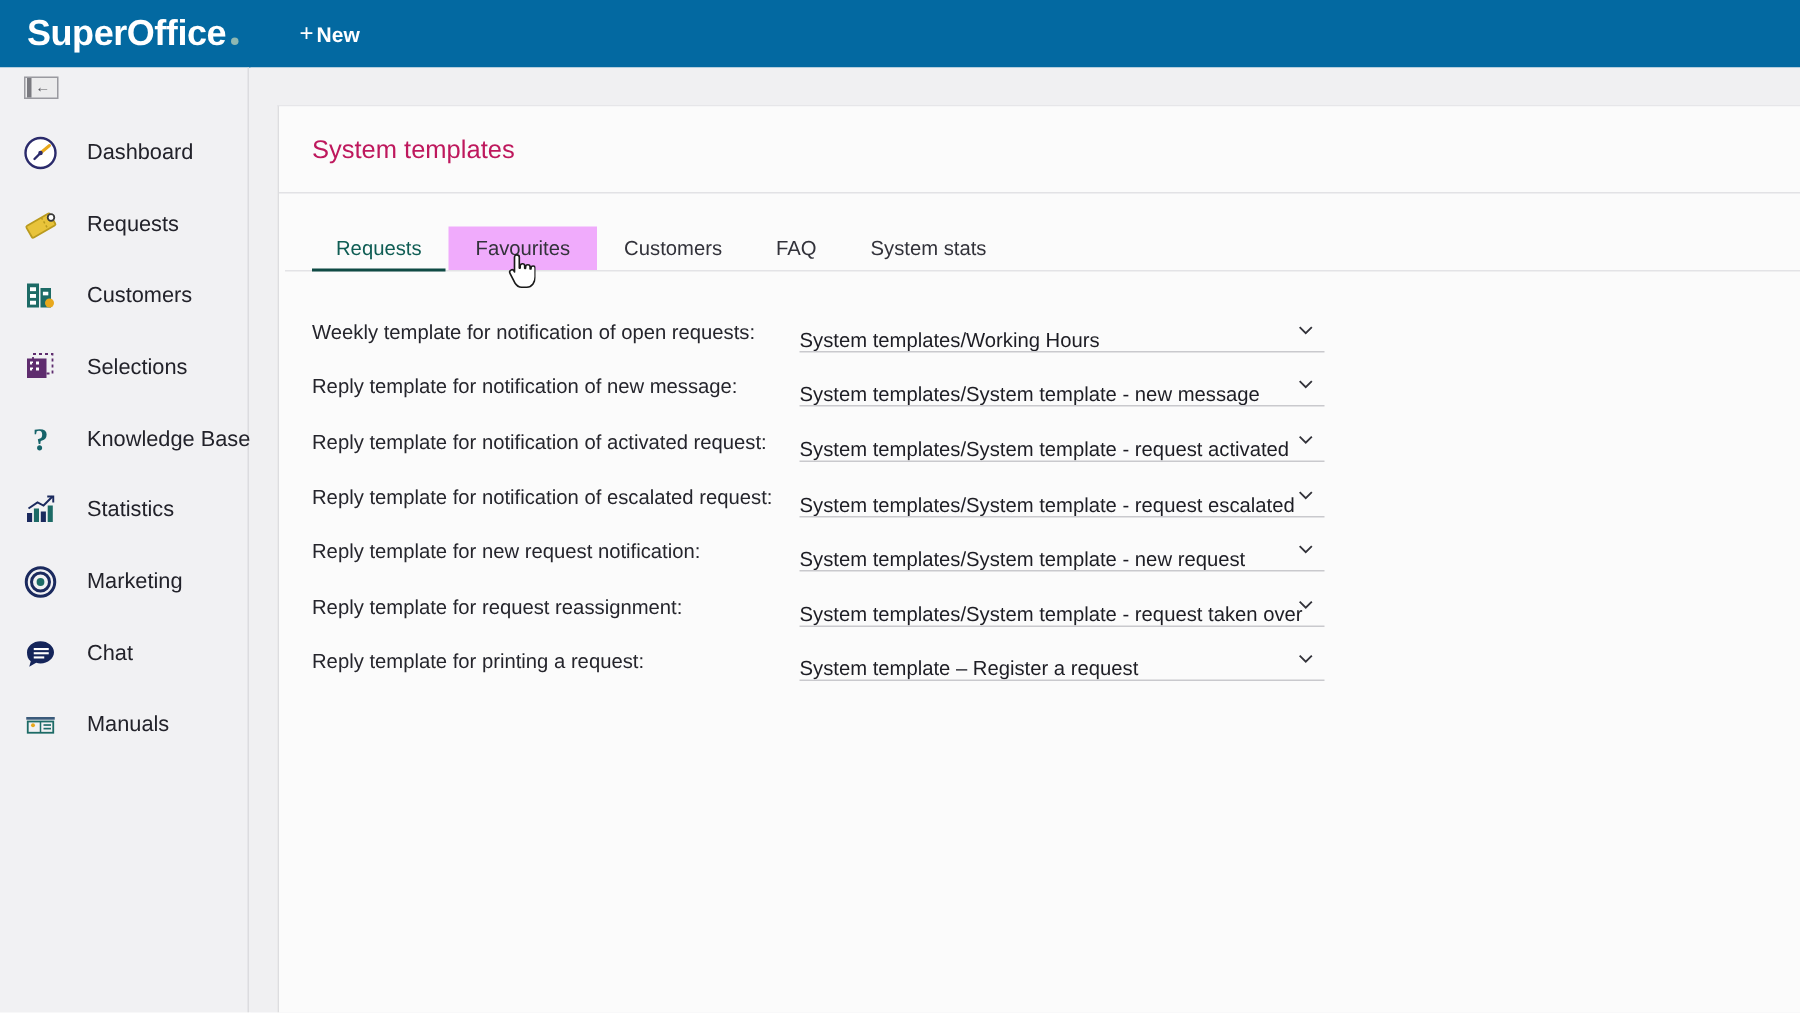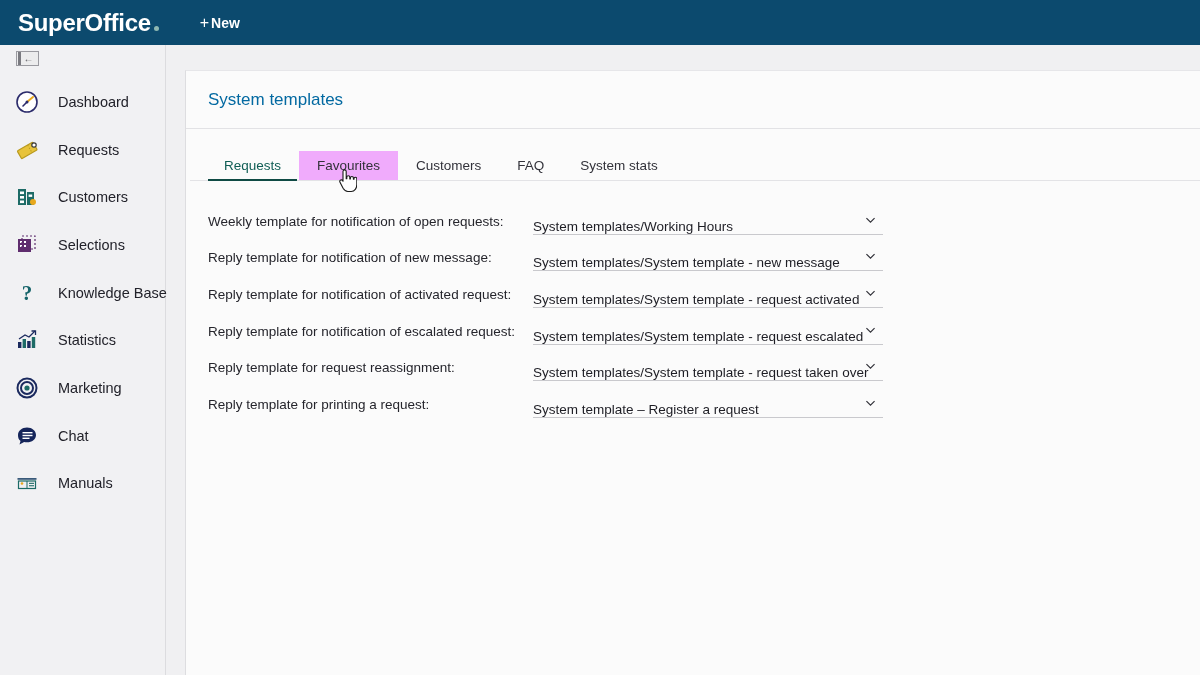--- a/index.html
+++ b/index.html
@@ -7,21 +7,21 @@
     width: 1200px; height: 675px;
     font-family: "Liberation Sans", sans-serif;
     background: #ffffff;
     overflow: hidden;
   }
   #app { position: relative; width: 1200px; height: 675px; background: #f0f0f2; }
 
   
   .topbar {
     position: absolute; left: 0; top: 0; width: 1200px; height: 45px;
-    background: #0c4a6e;
+    background: #0369a1;
     display: flex; align-items: center;
   }
   .brand {
     margin-left: 18px;
     font-size: 24px; font-weight: bold; color: #ffffff;
     letter-spacing: -0.3px; line-height: 1;
     display: flex; align-items: baseline;
   }
   .brand-dot {
     display: inline-block; width: 5px; height: 5px; border-radius: 50%;
@@ -78,21 +78,21 @@
     background: #fbfbfb;
     border-left: 1px solid #dddde0;
     border-top: 1px solid #e6e6e9;
   }
   .page-title-bar {
     height: 58px; display: flex; align-items: center;
     padding-left: 22px;
     border-bottom: 1px solid #e2e2e5;
     background: #fbfbfb;
   }
-  .page-title { font-size: 17px; color: #0369a1; font-weight: normal; }
+  .page-title { font-size: 17px; color: #be185d; font-weight: normal; }
 
   
   .tab-wrap {
     margin-top: 22px; margin-left: 4px;
     border-bottom: 1px solid #e3e3e6;
     height: 30px;
     display: flex; align-items: stretch;
     padding-left: 16px;
   }
   .tab {
@@ -358,20 +358,31 @@
           <div class="select">
             <span class="select-value">System templates/System template - request escalated</span>
             <span class="chev">
               <svg width="13" height="13" viewBox="0 0 16 16">
                   <path d="M3 6 L8 11 L13 6" fill="none" stroke="#33333a" stroke-width="1.5"></path>
                 </svg>
             </span>
           </div>
         </div>
 
+        <div class="form-row">
+          <div class="form-label">Reply template for new request notification:</div>
+          <div class="select">
+            <span class="select-value">System templates/System template - new request</span>
+            <span class="chev">
+              <svg width="13" height="13" viewBox="0 0 16 16">
+                  <path d="M3 6 L8 11 L13 6" fill="none" stroke="#33333a" stroke-width="1.5"></path>
+                </svg>
+            </span>
+          </div>
+        </div>
 
         <div class="form-row">
           <div class="form-label">Reply template for request reassignment:</div>
           <div class="select">
             <span class="select-value">System templates/System template - request taken over</span>
             <span class="chev">
               <svg width="13" height="13" viewBox="0 0 16 16">
                   <path d="M3 6 L8 11 L13 6" fill="none" stroke="#33333a" stroke-width="1.5"></path>
                 </svg>
             </span>

